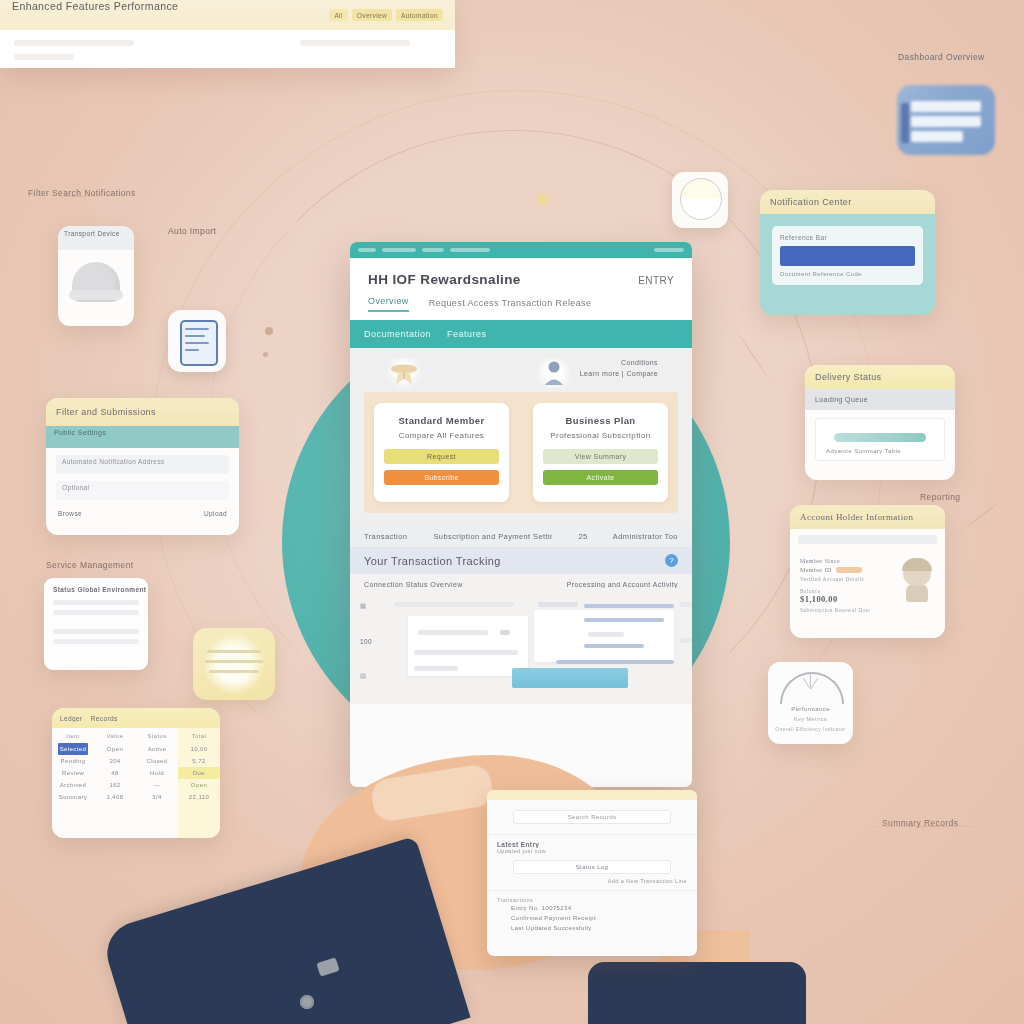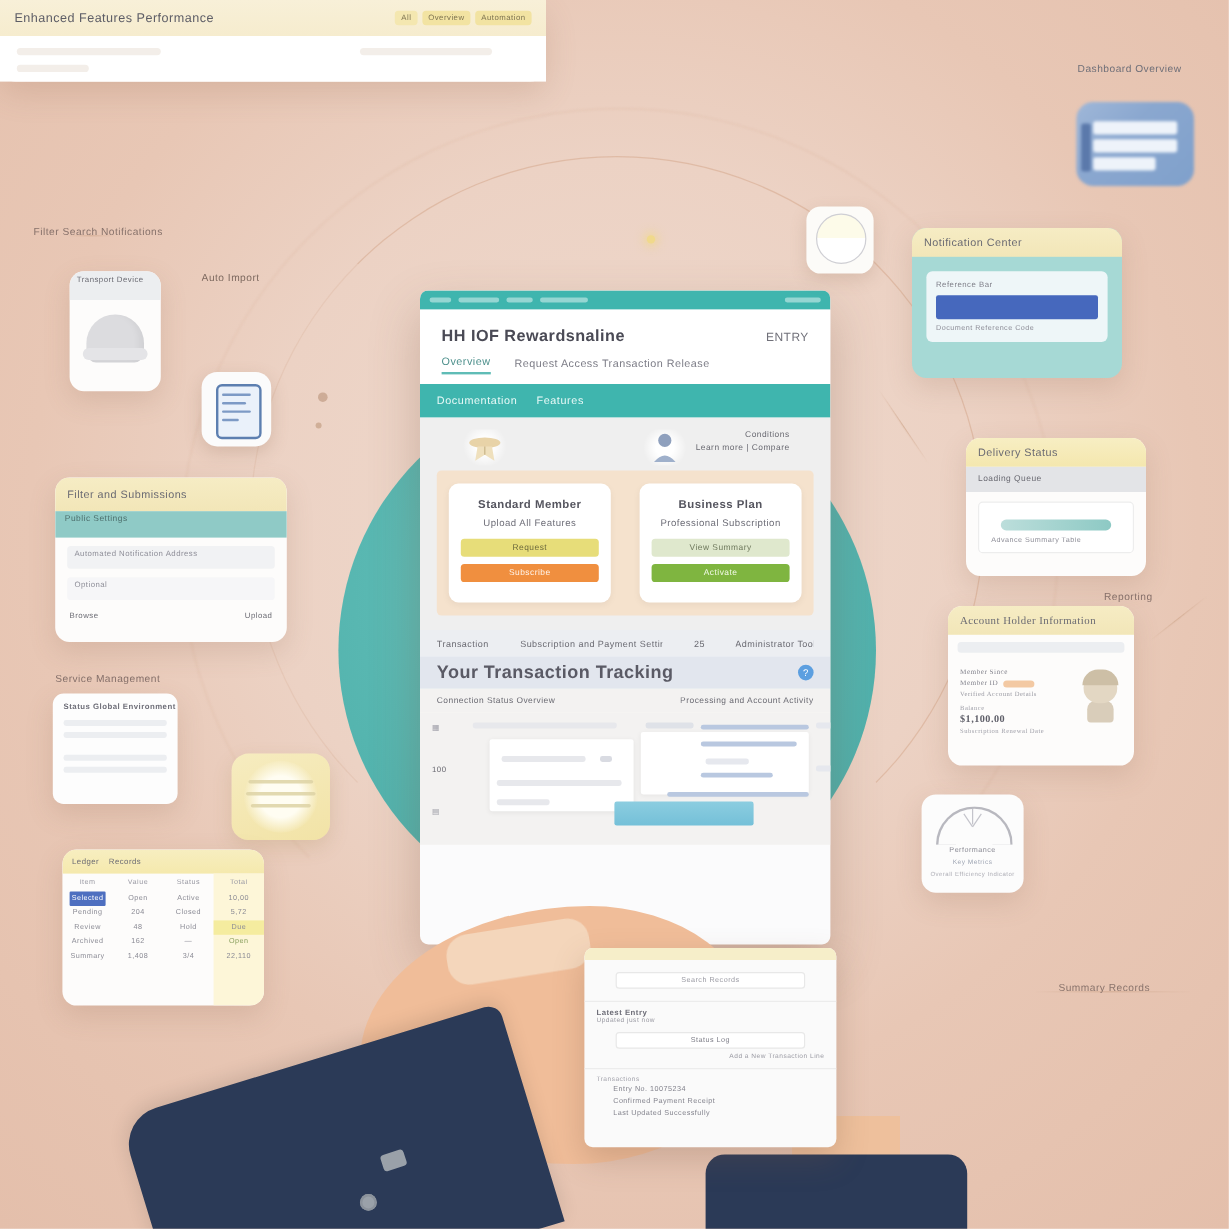--- a/index.html
+++ b/index.html
@@ -54,21 +54,21 @@
   .hd-cream{background:linear-gradient(180deg,#f6ecc4,#f2e6b8);}
   .hd-yellow{background:linear-gradient(180deg,#f7eec3,#f4e7ae);}
   .hd-gray{background:#e3e4e7;}
   .row-line{height:7px;border-radius:3px;background:#e9eaee;margin:6px 10px;}
   .cap{position:absolute;font-size:8.5px;}
 
   
   #top-banner{left:46px;top:66px;width:455px;height:68px;border-radius:13px;
     background:#ffffff;box-shadow:0 10px 26px rgba(150,104,80,.2);}
   #top-banner .bar{height:30px;background:linear-gradient(180deg,#f8f0d8,#f6ecce);
-    display:flex;align-items:center;padding:0 12px;justify-content:space-between;}
+    display:flex;padding:0 12px;justify-content:space-between;}
   #top-banner .bar .t{font-size:10.5px;color:#5d5d66;}
   #top-banner .badges{display:flex;gap:4px;align-items:center;}
   .badge-y{background:#f2e3a2;border-radius:3px;height:12px;font-size:6.5px;color:#7d7350;
      display:flex;align-items:center;padding:0 5px;}
   #top-banner .body{height:38px;background:#fff;position:relative;}
   #top-banner .body .l{position:absolute;height:6px;border-radius:3px;background:#f3eee9;}
 
   
   #main-panel{position:absolute;left:350px;top:242px;width:342px;height:545px;
     border-radius:7px;overflow:hidden;background:#fbfbfc;
@@ -100,21 +100,21 @@
   .btn{height:15px;border-radius:3px;font-size:7px;display:flex;align-items:center;
      justify-content:center;margin-bottom:6px;}
   .btn.yel{background:#e7dd79;color:#6d6a3d;}
   .btn.org{background:#f08f3f;color:#fff6ee;}
   .btn.lgreen{background:#dfe8cd;color:#707a5e;}
   .btn.green{background:#7fb540;color:#f4fbea;}
   #mp-breadcrumb{background:#eceef2;height:22px;display:flex;align-items:center;gap:26px;
      padding:0 14px;font-size:7.5px;color:#7f7f89;}
   #mp-subbar{background:#e2e6ee;height:27px;display:flex;align-items:center;
      justify-content:space-between;padding:0 14px;}
-  #mp-subbar .t{font-size:15px;color:#5a5a65;font-weight:bold;}
+  #mp-subbar .t{font-size:11px;color:#5a5a65;}
   #mp-help-icon{width:13px;height:13px;border-radius:50%;background:#5c9fe0;color:#fff;
      font-size:8px;display:flex;align-items:center;justify-content:center;}
   #mp-toolrow{height:20px;display:flex;align-items:center;justify-content:space-between;
      padding:0 14px;font-size:7px;color:#8b8b95;background:#f3f2f1;}
   #mp-table{background:#f3f2f1;padding:2px 10px 10px;display:flex;gap:6px;}
   #mp-table .gutter{width:22px;font-size:6.5px;color:#a2a2ab;
      display:flex;flex-direction:column;justify-content:space-between;padding:6px 0 14px;}
   #mp-table .grid{flex:1;position:relative;min-height:98px;}
   .tcell{position:absolute;background:#fff;border-radius:2px;}
   .tline{position:absolute;height:5px;border-radius:2px;background:#e7e8ec;}
@@ -310,21 +310,21 @@
         <span class="hero-note">
           <span class="blurtext">Conditions</span><br>
           <span class="blurtext">Learn more | Compare</span>
         </span>
       </span>
     </div>
 
     <div id="mp-hero-inner">
       <div class="promo">
         <div class="h blurtext">Standard Member</div>
-        <div class="s blurtext">Upload All Features</div>
+        <div class="s blurtext">Compare All Features</div>
         <div class="btn yel blurtext">Request</div>
         <div class="btn org blurtext">Subscribe</div>
       </div>
       <div class="promo">
         <div class="h blurtext">Business Plan</div>
         <div class="s blurtext">Professional Subscription</div>
         <div class="btn lgreen blurtext">View Summary</div>
         <div class="btn green blurtext">Activate</div>
       </div>
     </div>

